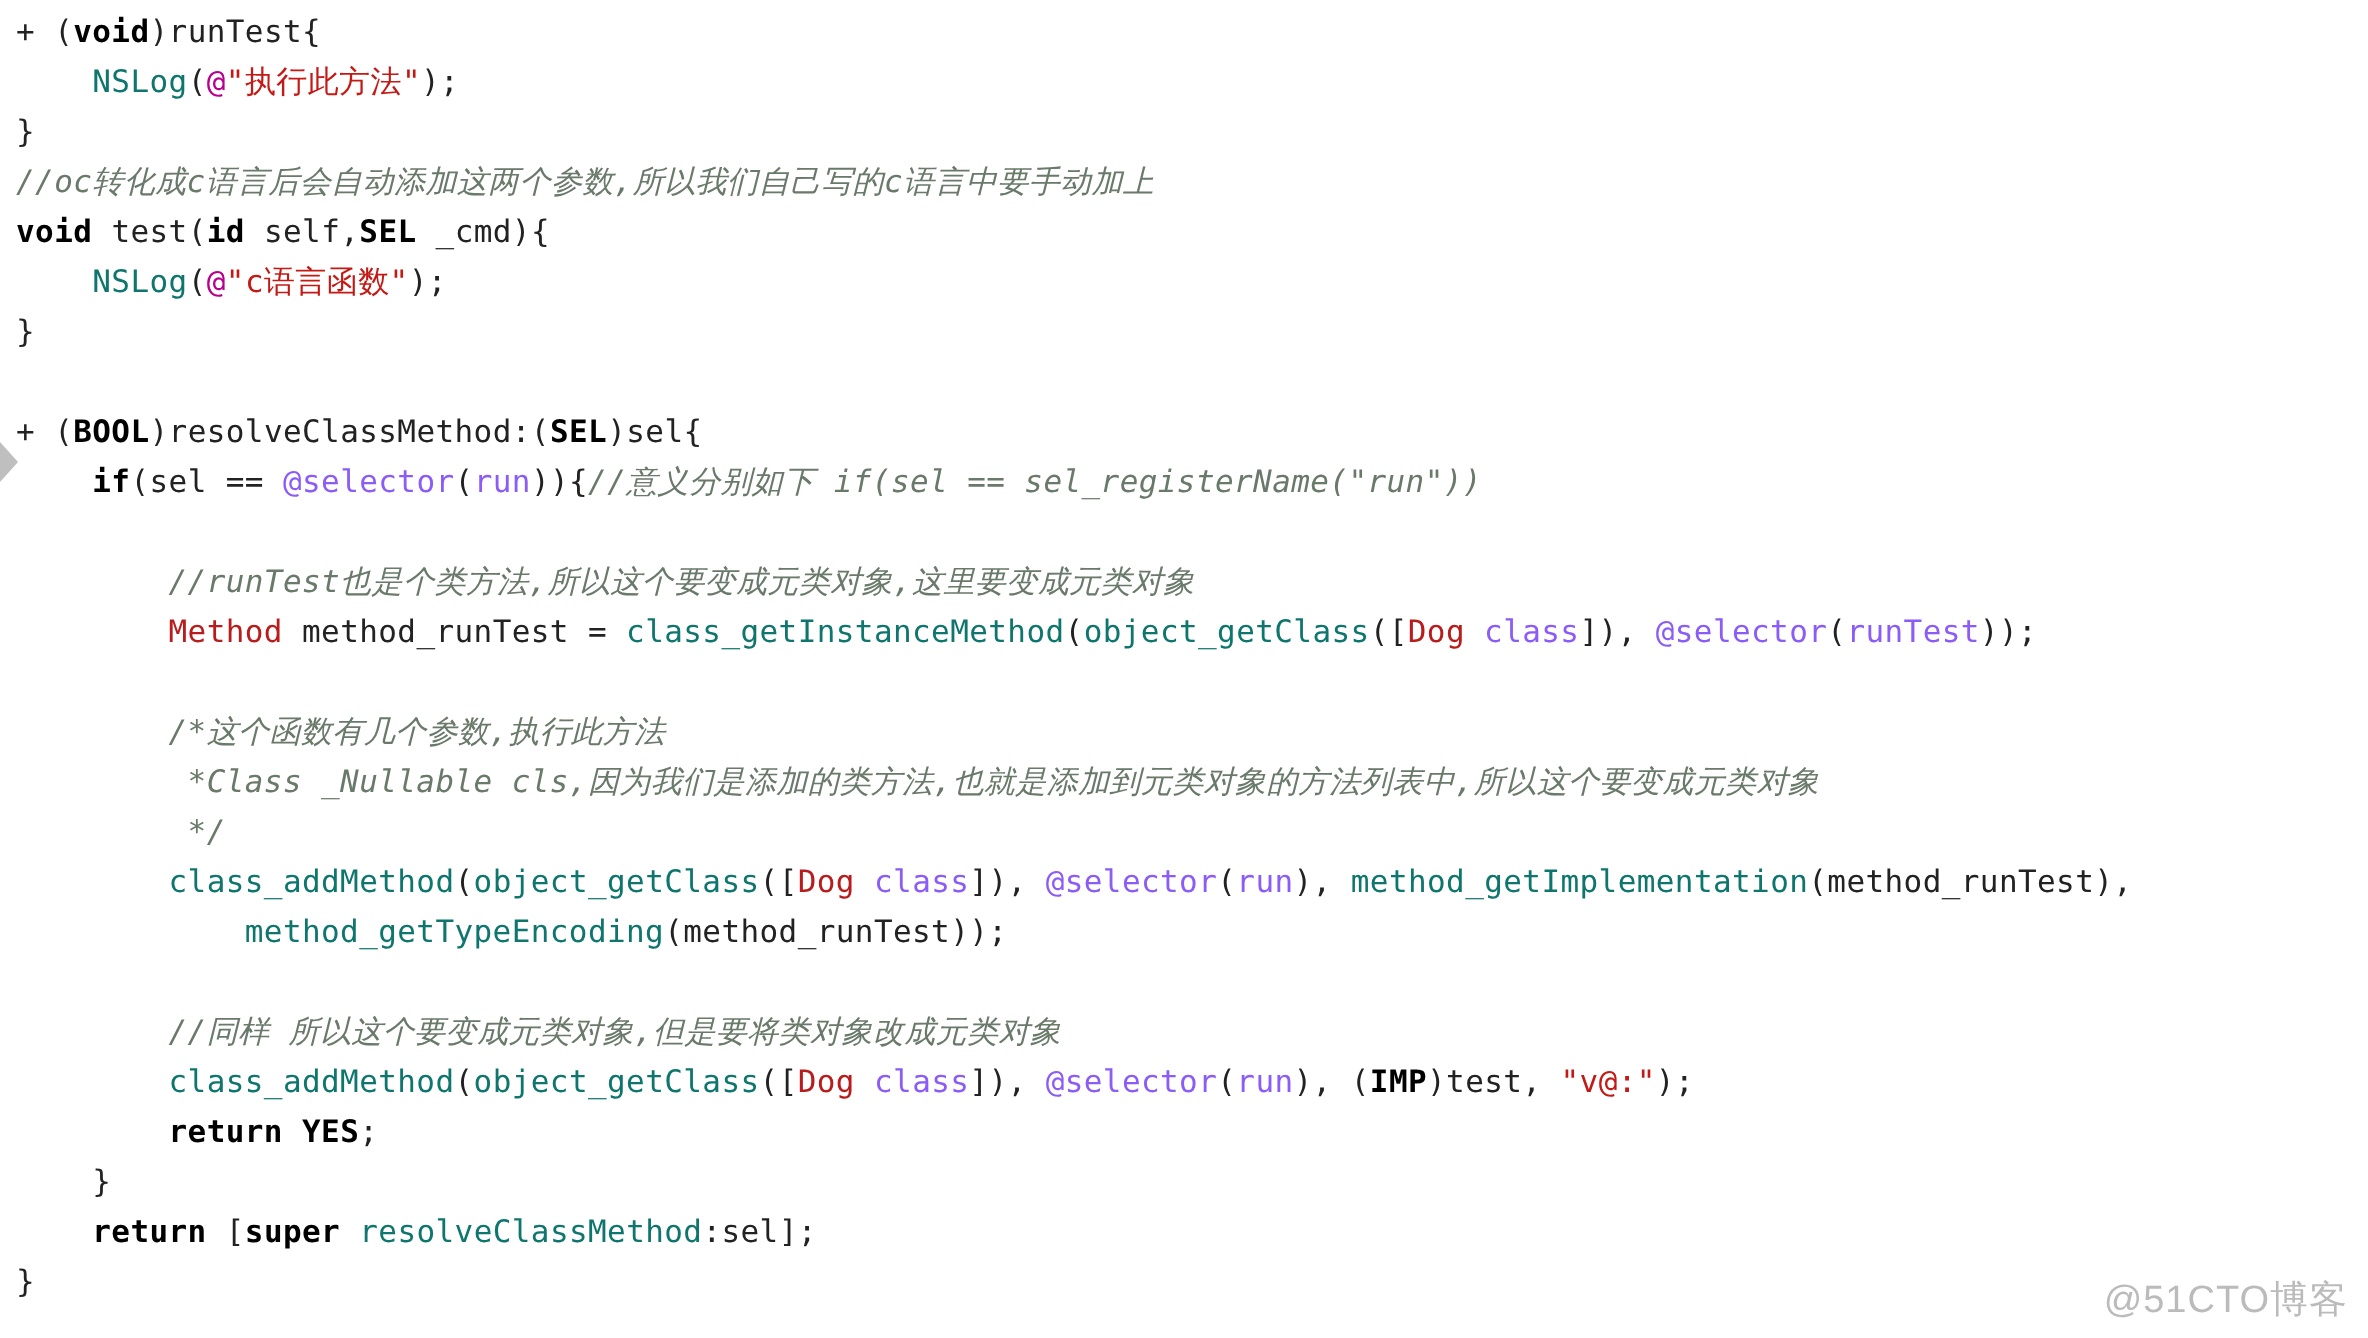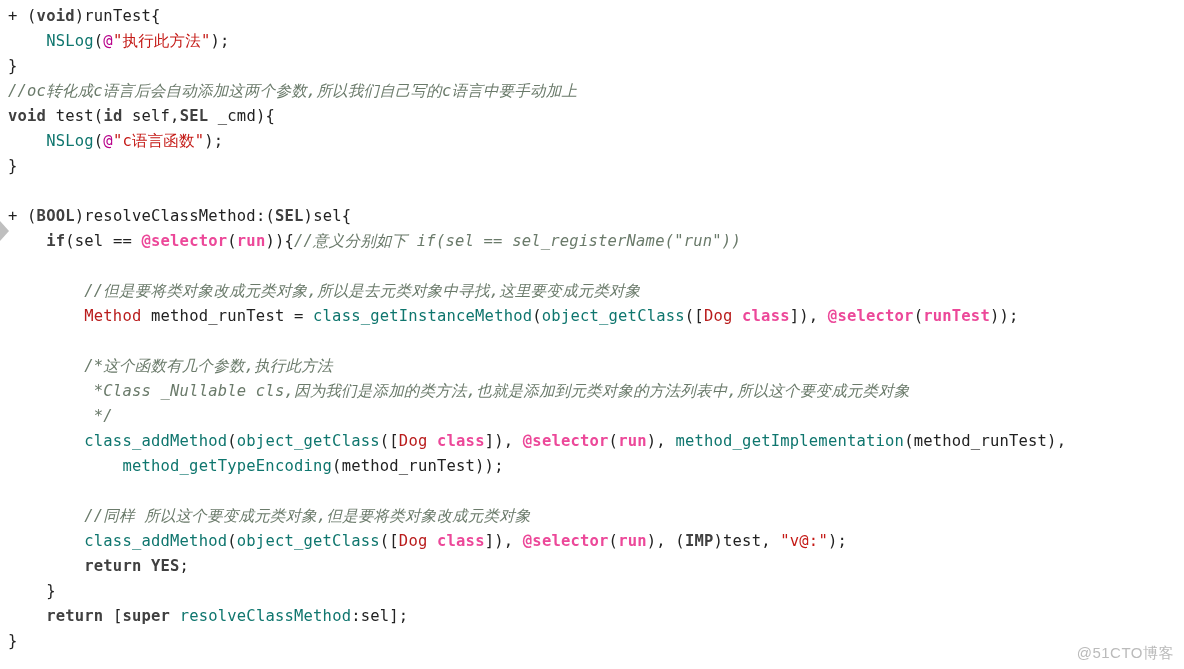--- a/index.html
+++ b/index.html
@@ -16,58 +16,58 @@
   pre.code {
     margin: 0;
     padding: 4px 0 0 8px;
     font-family: "Menlo", "Consolas", "DejaVu Sans Mono", monospace;
     font-size: 15.5px;
     line-height: 25px;
     white-space: pre;
     letter-spacing: 0.2px;
     color: #222;
   }
-  .kw   { color: #404040; font-weight: 600; }   
+  .kw   { color: #000000; font-weight: 600; }   
   .mname{ color: #222; }
   .fn   { color: #0f766e; }                      
-  .sel  { color: #ec4899; font-weight: bold; }                      
+  .sel  { color: #8b5cf6; }                      
   .str  { color: #c41a16; }                      
   .cm   { color: #6a7a6a; font-style: italic; }  
   .cls  { color: #b91c1c; }                      
   .at   { color: #b8008a; }
   .mark { position: absolute; left: 0; top: 221px; width: 0; height: 0;
           border-top: 10px solid transparent; border-bottom: 10px solid transparent;
           border-left: 9px solid #bfbfbf; }
   .watermark {
     position: absolute;
     right: 10px;
     bottom: 6px;
     font-family: sans-serif;
-    font-size: 15px;
+    font-size: 19px;
     color: #bbb;
     letter-spacing: 0.5px;
   }
 </style>
 </head>
 <body>
 
 <div class="mark"></div>
 
 <pre class="code"><span><span>+ (</span><span class="kw">void</span><span>)</span><span class="mname">runTest</span><span>{</span></span>
 <span><span>    </span><span class="fn">NSLog</span><span>(</span><span class="at">@</span><span class="str">"执行此方法"</span><span>);</span></span>
 <span>}</span>
 <span><span class="cm">//oc转化成c语言后会自动添加这两个参数,所以我们自己写的c语言中要手动加上</span></span>
 <span><span class="kw">void</span><span> </span><span>test</span><span>(</span><span class="kw">id</span><span> self,</span><span class="kw">SEL</span><span> _cmd){</span></span>
 <span><span>    </span><span class="fn">NSLog</span><span>(</span><span class="at">@</span><span class="str">"c语言函数"</span><span>);</span></span>
 <span>}</span>
 <span></span>
 <span><span>+ (</span><span class="kw">BOOL</span><span>)</span><span class="mname">resolveClassMethod</span><span>:</span><span>(</span><span class="kw">SEL</span><span>)</span><span>sel</span><span>{</span></span>
 <span><span>    </span><span class="kw">if</span><span>(sel == </span><span class="sel">@selector</span><span>(</span><span class="sel">run</span><span>)){</span><span class="cm">//意义分别如下 if(sel == sel_registerName("run"))</span></span>
 <span></span>
-<span><span>        </span><span class="cm">//但是要将类对象改成元类对象,所以是去元类对象中寻找,这里要变成元类对象</span></span>
+<span><span>        </span><span class="cm">//runTest也是个类方法,所以这个要变成元类对象,这里要变成元类对象</span></span>
 <span><span>        </span><span class="cls">Method</span><span> method_runTest = </span><span class="fn">class_getInstanceMethod</span><span>(</span><span class="fn">object_getClass</span><span>([</span><span class="cls">Dog</span><span class="sel"> class</span><span>]), </span><span class="sel">@selector</span><span>(</span><span class="sel">runTest</span><span>));</span></span>
 <span></span>
 <span><span>        </span><span class="cm">/*这个函数有几个参数,执行此方法</span></span>
 <span><span>         </span><span class="cm">*Class _Nullable cls,因为我们是添加的类方法,也就是添加到元类对象的方法列表中,所以这个要变成元类对象</span></span>
 <span><span>         </span><span class="cm">*/</span></span>
 <span><span>        </span><span class="fn">class_addMethod</span><span>(</span><span class="fn">object_getClass</span><span>([</span><span class="cls">Dog</span><span class="sel"> class</span><span>]), </span><span class="sel">@selector</span><span>(</span><span class="sel">run</span><span>), </span><span class="fn">method_getImplementation</span><span>(method_runTest),</span></span>
 <span><span>            </span><span class="fn">method_getTypeEncoding</span><span>(method_runTest));</span></span>
 <span></span>
 <span><span>        </span><span class="cm">//同样 所以这个要变成元类对象,但是要将类对象改成元类对象</span></span>
 <span><span>        </span><span class="fn">class_addMethod</span><span>(</span><span class="fn">object_getClass</span><span>([</span><span class="cls">Dog</span><span class="sel"> class</span><span>]), </span><span class="sel">@selector</span><span>(</span><span class="sel">run</span><span>), (</span><span class="kw">IMP</span><span>)test, </span><span class="str">"v@:"</span><span>);</span></span>

